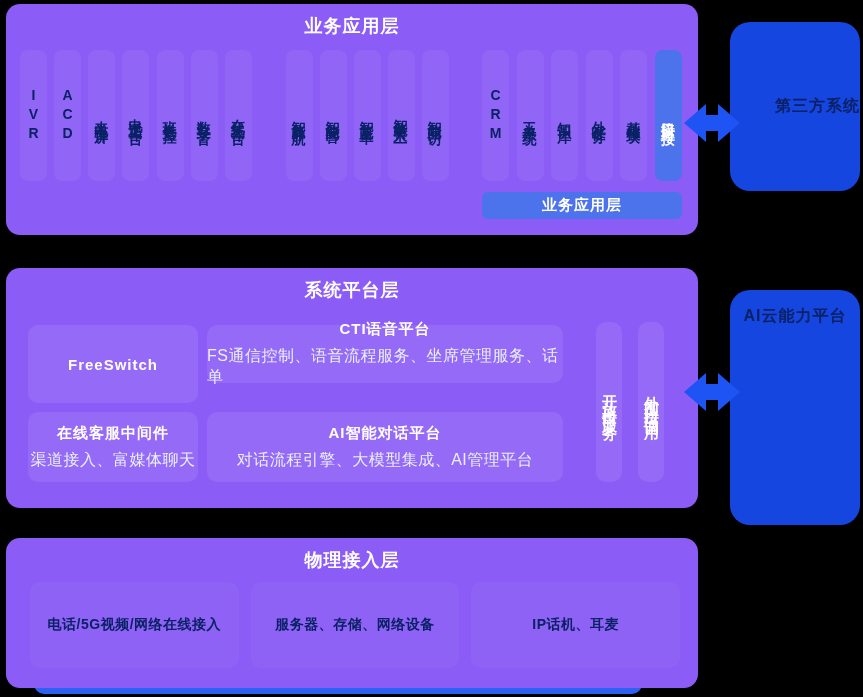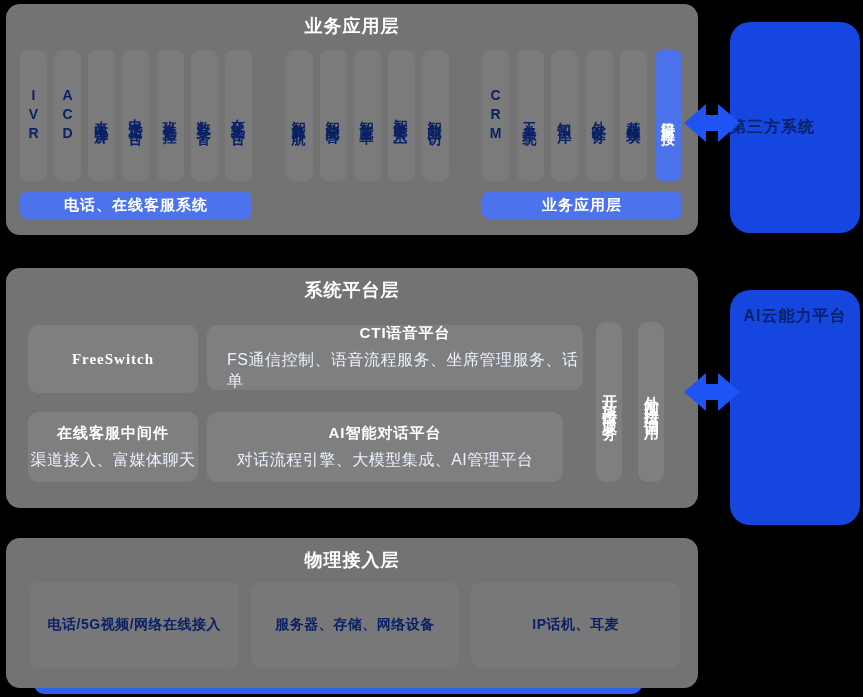--- a/index.html
+++ b/index.html
@@ -1,21 +1,21 @@
 <!DOCTYPE html>
 <html><head>
 <meta charset="utf-8">
 <style>
   html,body{margin:0;padding:0;background:#000;}
   #stage{
     position:relative;width:863px;height:697px;background:#000;overflow:hidden;
     font-family:"Liberation Sans","DejaVu Sans",sans-serif;
     -webkit-font-smoothing:antialiased;
   }
-  .panel{position:absolute;background:#737373;border-radius:14px;}
+  .panel{position:absolute;background:#8b5cf6;border-radius:14px;}
   .side-panel{position:absolute;background:#1546e0;border-radius:20px;}
   .sec-title{
     position:absolute;left:0;right:0;top:10px;text-align:center;
     color:#fff;font-size:18px;font-weight:700;letter-spacing:1px;
   }
   
   .biz{left:6px;top:4px;width:692px;height:231px;}
   .groups{position:absolute;left:14px;right:16px;top:46px;display:flex;justify-content:space-between;}
   .group{display:flex;flex-direction:column;}
   .g1{width:232px;} .g2{width:163px;} .g3{width:200px;}
@@ -26,38 +26,38 @@
     writing-mode:vertical-rl;text-orientation:upright;letter-spacing:3px;
     display:flex;align-items:center;justify-content:center;
   }
   .vpill.light{background:#4c73eb;color:#fff;}
   .group-label{
     margin-top:11px;height:27px;border-radius:6px;background:#4c73eb;
     color:#fff;font-weight:700;font-size:15px;letter-spacing:1px;
     display:flex;align-items:center;justify-content:center;
   }
   
-  .third{left:730px;top:22px;width:130px;height:211px;display:flex;align-items:center;justify-content:flex-start;}
+  .third{left:730px;top:22px;width:130px;height:169px;display:flex;align-items:center;justify-content:flex-end;}
   .side-title{color:#0a2166;font-size:16px;font-weight:700;letter-spacing:1px;text-align:center;}
   .aicloud{left:730px;top:290px;width:130px;height:235px;}
   .aicloud .side-title{position:absolute;left:0;right:0;top:16px;}
   
   .arrow{position:absolute;width:56px;height:44px;z-index:5;}
   .a1{left:684px;top:101px;}
   .a2{left:684px;top:370px;}
   
   .plat{left:6px;top:268px;width:692px;height:240px;}
   .cell{
     position:absolute;background:rgba(255,255,255,0.09);border-radius:10px;
     display:flex;flex-direction:column;align-items:center;justify-content:center;gap:7px;
   }
   .cell-title{color:#fff;font-weight:700;font-size:15px;letter-spacing:1px;}
   .cell-sub{color:#e9f0ff;font-size:16px;letter-spacing:0.5px;}
-  .cell-fs{left:22px;top:57px;width:170px;height:68px;font-family:Liberation Serif, serif;}
-  .cell-cti{left:201px;top:57px;width:356px;height:65px;padding-left:20px;}
+  .cell-fs{left:22px;top:57px;width:170px;height:78px;}
+  .cell-cti{left:201px;top:57px;width:356px;height:58px;}
   .cell-mid{left:22px;top:144px;width:170px;height:70px;}
   .cell-ai{left:201px;top:144px;width:356px;height:70px;}
   .spill{
     position:absolute;background:rgba(255,255,255,0.09);border-radius:10px;
     color:#fff;font-weight:700;font-size:15px;
     writing-mode:vertical-rl;text-orientation:upright;letter-spacing:6px;
     display:flex;align-items:center;justify-content:center;
   }
   .sp1{left:590px;top:54px;width:26px;height:160px;}
   .sp2{left:632px;top:54px;width:26px;height:160px;}
@@ -83,21 +83,20 @@
       <div class="group g1">
         <div class="pill-row">
           <div class="vpill">IVR</div>
           <div class="vpill">ACD</div>
           <div class="vpill">来电弹屏</div>
           <div class="vpill">电话工作台</div>
           <div class="vpill">班长监控</div>
           <div class="vpill">数字录音</div>
           <div class="vpill">在线工作台</div>
         </div>
-        <div class="group-label">电话、在线客服系统</div>
       </div>
 
       <div class="group g2">
         <div class="pill-row">
           <div class="vpill">智能导航</div>
           <div class="vpill">智能问答</div>
           <div class="vpill">智能工单</div>
           <div class="vpill">智能转人工</div>
           <div class="vpill">智能回访</div>
         </div>

